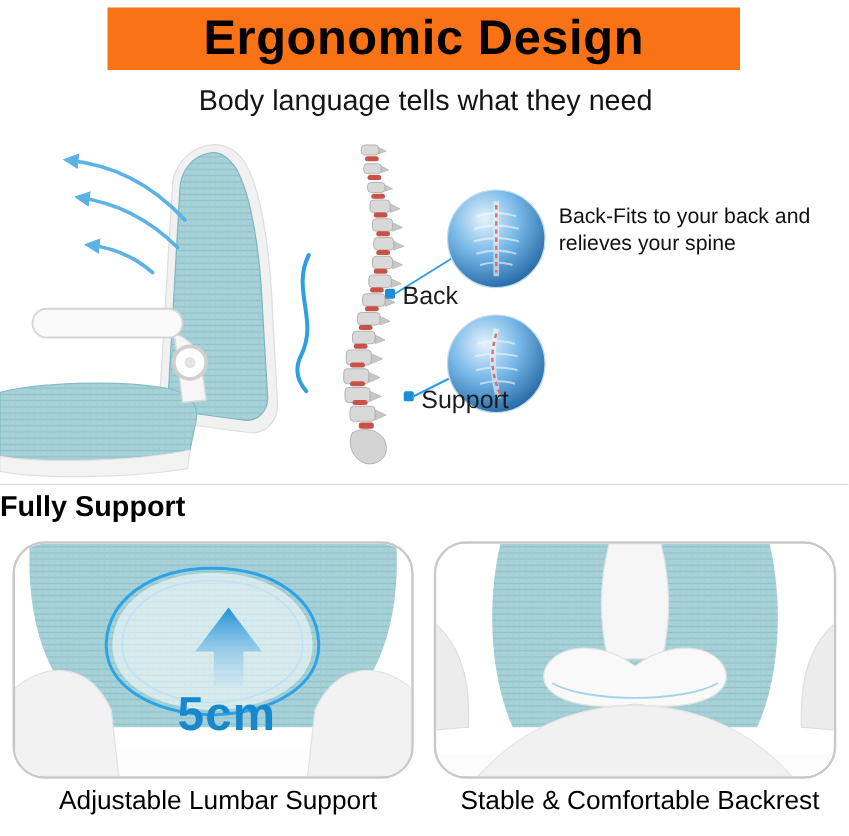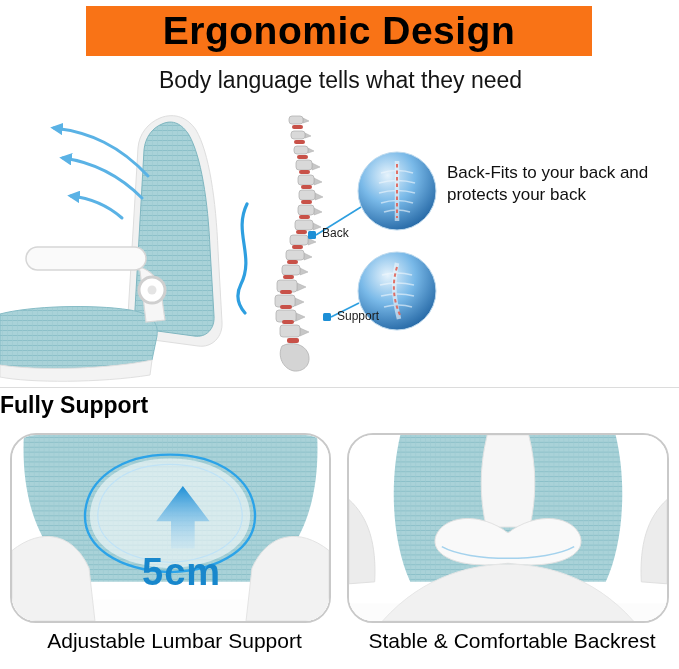--- a/index.html
+++ b/index.html
@@ -14,21 +14,21 @@
             font-size:23px;color:#141414;}
 
   
   .diagram{position:absolute;left:0;top:105px;width:679px;height:282px;}
   .chair-svg{position:absolute;left:0;top:3px;width:255px;height:277px;}
   .spine-svg{position:absolute;left:252px;top:5px;width:100px;height:265px;}
   .overlay-svg{position:absolute;left:0;top:0;width:679px;height:282px;pointer-events:none;}
   .xray{position:absolute;width:80px;height:80px;}
   .xray-back{left:357px;top:46px;}
   .xray-lumbar{left:357px;top:146px;}
-  .spine-label{position:absolute;font-size:12px;color:#1b1b1b;}
+  .spine-label{position:absolute;font-size:20px;color:#1b1b1b;}
   .back-label{left:322px;top:121px;}
   .lumbar-label{left:337px;top:204px;}
   .note{position:absolute;left:447px;width:228px;font-size:17px;line-height:1.32;
         color:#101010;white-space:pre-line;margin:0;}
   .note-back{top:57px;}
   .note-lumbar{top:157px;}
 
   
   .divider{position:absolute;top:387px;left:0;width:679px;height:1px;background:#dcdcdc;}
   .support-title{position:absolute;top:392px;left:0;width:100%;text-align:left;margin:0;
@@ -182,21 +182,21 @@
           <path d="M23 34 Q 40 30 57 34"></path>
         <path d="M24 45 Q 41 41 57 45"></path>
           <path d="M27 56 Q 42 52 55 56"></path>
       </g>
       <path d="M40 16 C 35 32 36 48 43 64" stroke="#e05a4e" stroke-width="2" stroke-dasharray="3.5 3" fill="none" opacity="0.85"></path>
     </svg>
 
     <span class="spine-label back-label">Back</span>
     <span class="spine-label lumbar-label">Support</span>
     <p class="note note-back">Back-Fits to your back and
-protects your back</p>
+relieves your spine</p>
   </section>
 
   <div class="divider"></div>
   <h2 class="support-title">Fully Support</h2>
 
   <figure class="panel panel-left">
     <svg viewBox="0 0 321 190" preserveAspectRatio="none">
       <defs>
         <pattern id="meshB" width="5" height="5" patternUnits="userSpaceOnUse">
           <rect width="5" height="5" fill="#a9d2d8"></rect>

